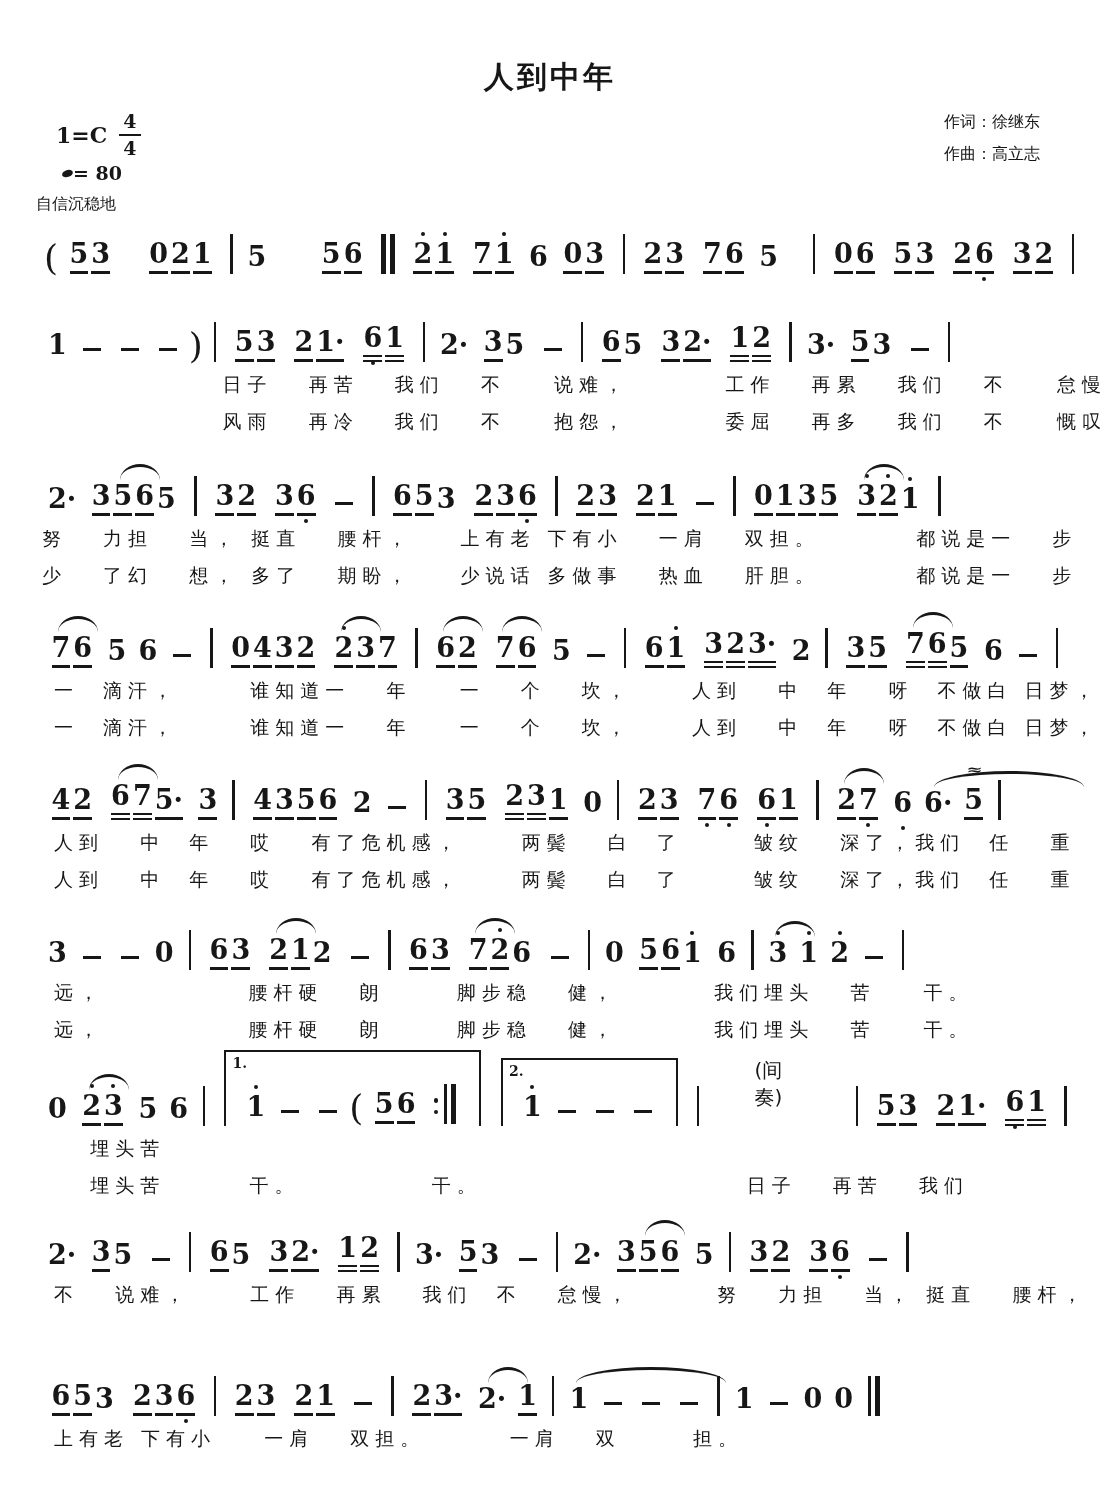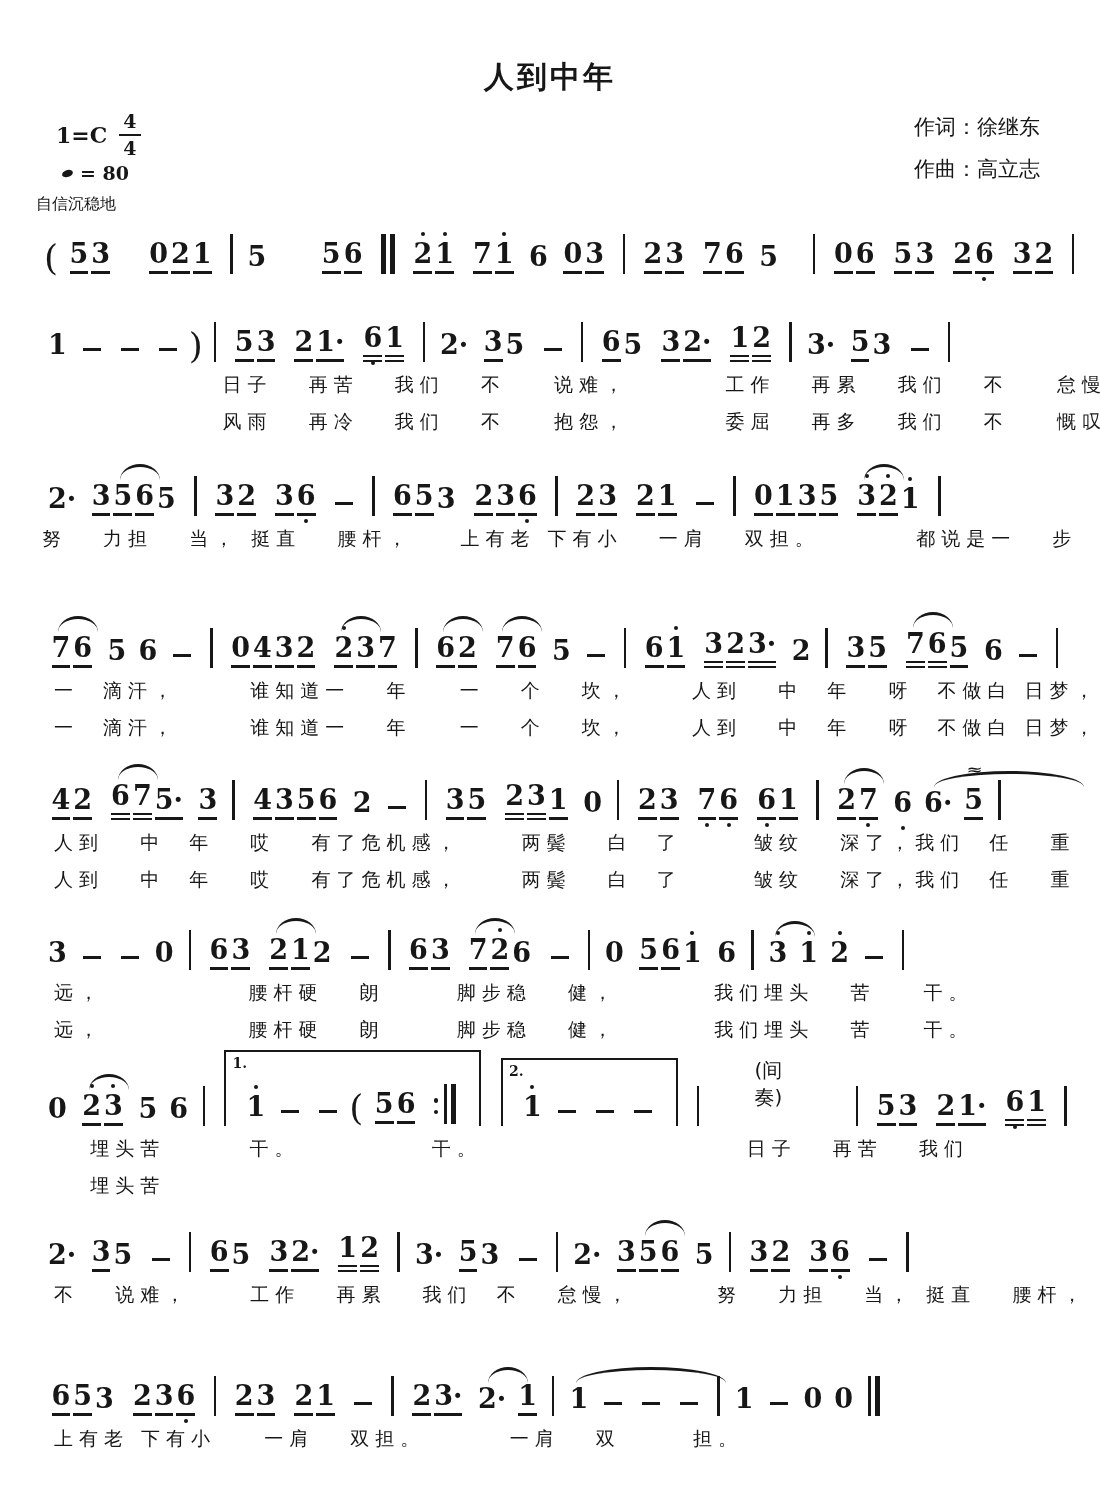--- a/index.html
+++ b/index.html
@@ -14,25 +14,25 @@
     text-align:center;font-size:30px;font-weight:bold;letter-spacing:3px;
   }
   .meta-left{position:absolute;left:56px;top:112px;}
   .key-time{display:flex;align-items:center;font-weight:bold;font-size:22px;
     font-family:"DejaVu Serif",serif;}
   .frac{display:inline-flex;flex-direction:column;align-items:center;margin-left:12px;
     font-size:19px;line-height:1;font-weight:bold;}
   .frac .top{border-bottom:2px solid #171717;padding:0 4px 3px;}
   .frac .bot{padding-top:3px;}
   .tempo{position:absolute;left:62px;top:162px;font-size:19px;font-weight:bold;
-    font-family:"DejaVu Serif",serif;display:flex;align-items:center;gap:7px;}
+    font-family:"DejaVu Serif",serif;display:flex;align-items:center;gap:0;}
   .notehead{width:11px;height:7px;background:#171717;border-radius:50%;
     transform:rotate(-18deg);}
   .expression{position:absolute;left:36px;top:194px;font-size:16px;}
-  .credits{position:absolute;right:60px;top:106px;font-size:21px;line-height:2.0;
+  .credits{position:absolute;right:60px;top:106px;font-size:16px;line-height:2.0;
     text-align:right;}
   .score-line{position:absolute;left:42px;right:24px;}
   .notes-row{display:flex;align-items:flex-end;min-height:52px;}
   .note{position:relative;font-family:"DejaVu Serif",serif;font-weight:700;
     font-size:27px;line-height:1.1;margin:0 6px;padding-bottom:2px;}
   .grp{display:inline-flex;align-items:flex-end;margin:0 8px;}
   .grp .note{margin:0 1.5px;}
   .u1{border-bottom:3px solid #171717;}
   .u2{border-bottom:7px double #171717;}
   .da{position:absolute;top:-7px;left:50%;transform:translateX(-50%);
@@ -289,20 +289,21 @@
         <span class="grp">
           <span class="note u1">3<i class="da"></i><i class="arc"></i></span>
           <span class="note u1">2<i class="da"></i></span>
           <span class="note">1<i class="da"></i></span>
         </span>
         <span class="barwrap">
           <span class="barln"></span>
         </span>
       </div>
       <div class="lyrics-row">努   力担   当， 挺直   腰杆，    上有老 下有小   一肩   双担。        都说是一   步</div>
+      <div class="lyrics-row">少   了幻   想， 多了   期盼，    少说话 多做事   热血   肝胆。        都说是一   步</div>
     </div>
     <div class="score-line" style="top: 616px;">
       <div class="notes-row">
         <span class="grp">
           <span class="note u1">7<i class="arc"></i></span>
           <span class="note u1">6</span>
         </span>
         <span class="note">5</span>
         <span class="note">6</span>
         <span class="dsh"></span>
@@ -545,22 +546,22 @@
           <span class="note u1">1·</span>
         </span>
         <span class="grp">
           <span class="note u2">6<i class="db"></i></span>
           <span class="note u2">1</span>
         </span>
         <span class="barwrap">
           <span class="barln"></span>
         </span>
       </div>
+      <div class="lyrics-row">    埋头苦</div>
       <div class="lyrics-row">    埋头苦       干。           干。                      日子   再苦   我们</div>
-      <div class="lyrics-row">    埋头苦</div>
     </div>
     <div class="score-line" style="top: 1220px;">
       <div class="notes-row">
         <span class="note">2·</span>
         <span class="grp">
           <span class="note u1">3</span>
           <span class="note">5</span>
         </span>
         <span class="dsh"></span>
         <span class="barwrap">

